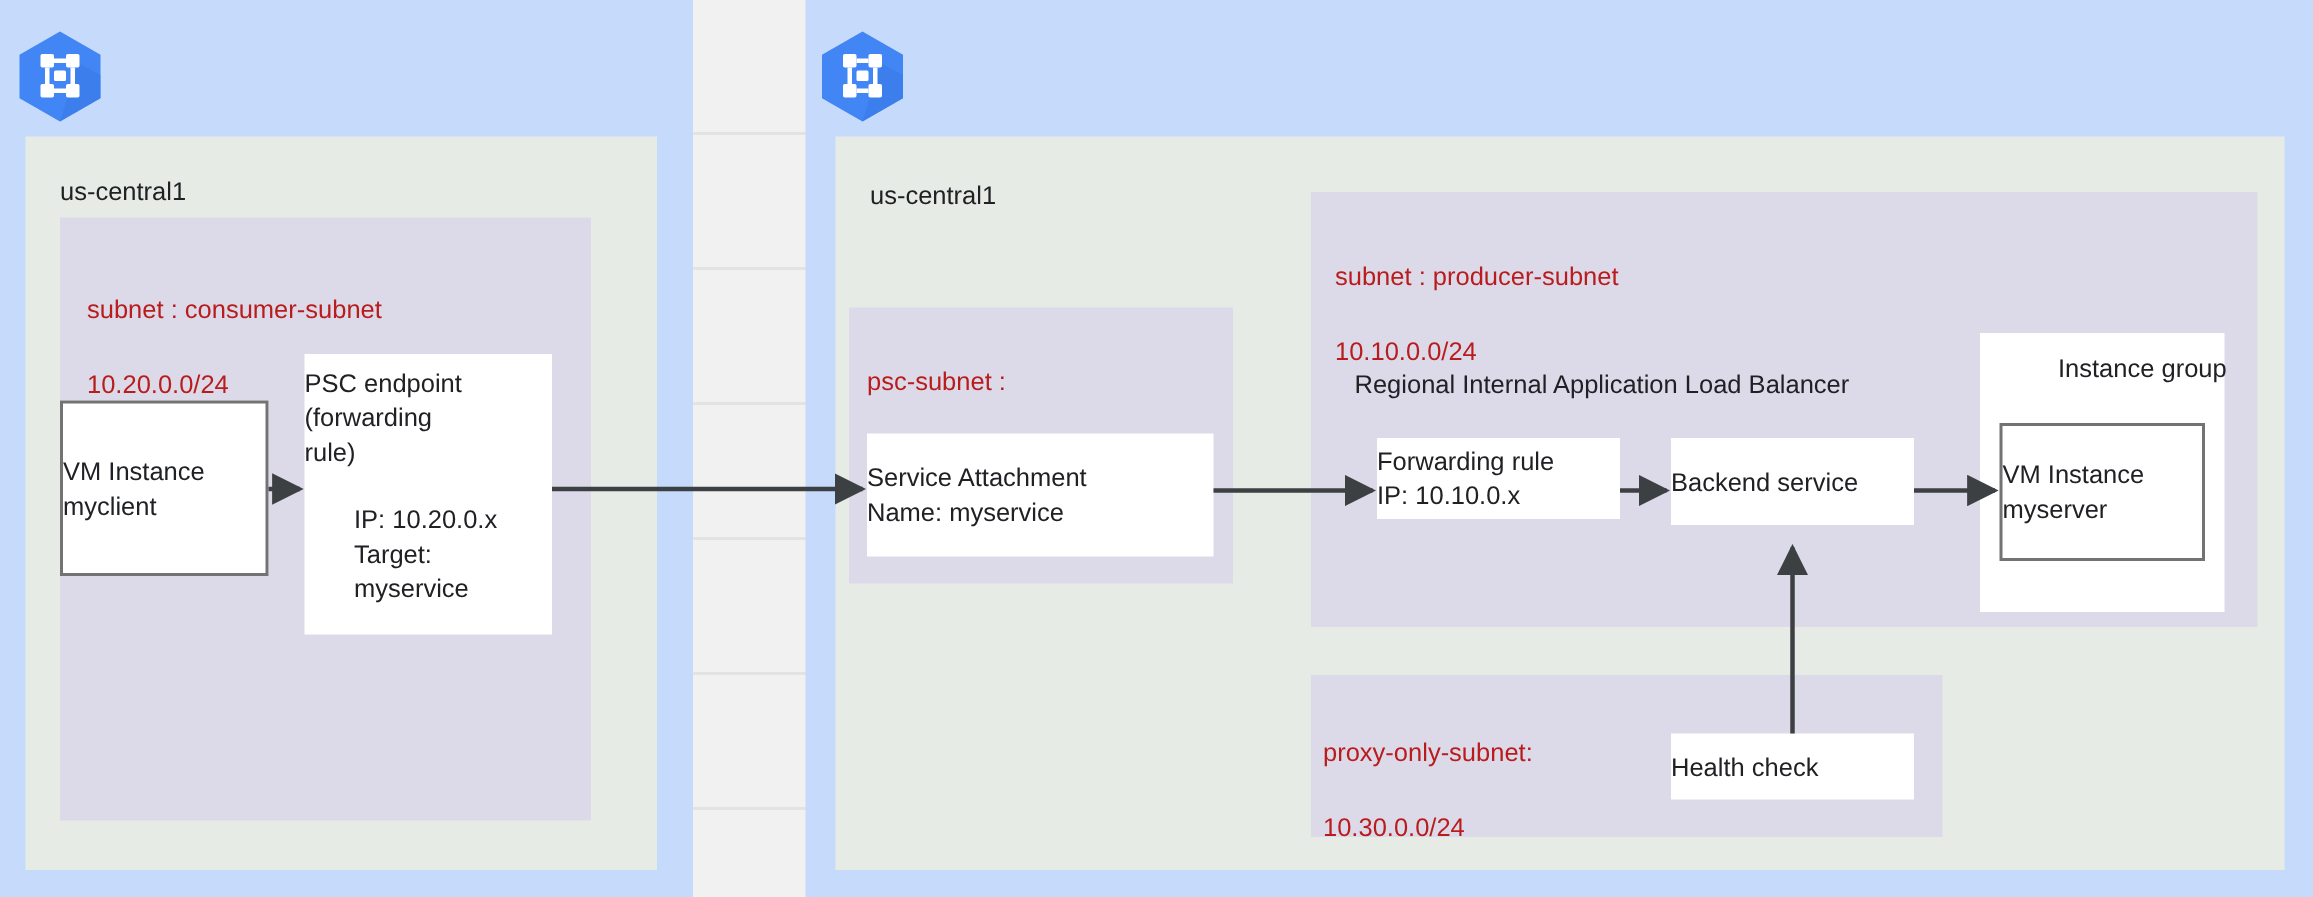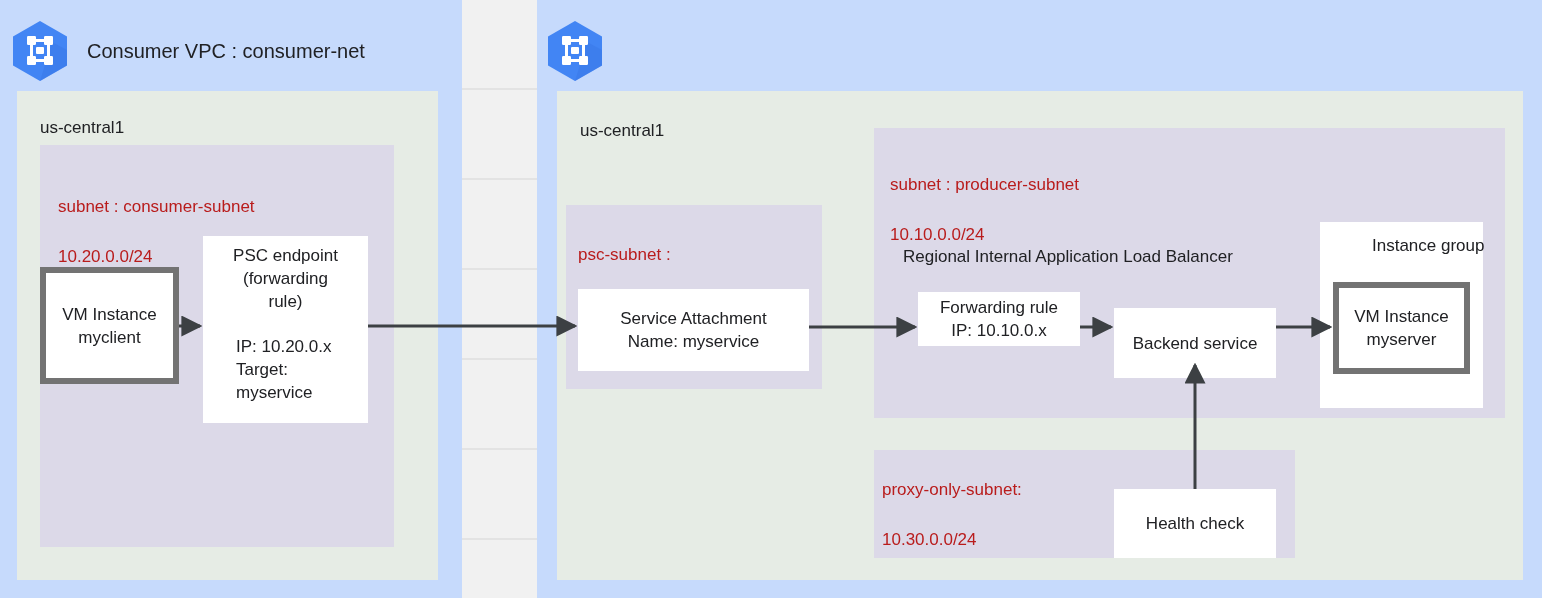--- a/index.html
+++ b/index.html
@@ -44,25 +44,25 @@
     position:absolute;background:#dcd9e8;
   }
   .subnet-label{
     position:absolute;font-size:17px;color:#b91c1c;line-height:25px;white-space:pre-line;
   }
   .lb-label{
     position:absolute;font-size:17px;color:#202124;white-space:nowrap;
   }
   .wbox{
     position:absolute;background:#ffffff;
-    display:flex;flex-direction:column;align-items:center;justify-content:center;
+    display:flex;flex-direction:column;align-items:flex-start;justify-content:center;
     font-size:17px;line-height:23px;color:#202124;text-align:center;
     box-sizing:border-box;
   }
-  .wbox.bordered{border:6px solid #737373;}
+  .wbox.bordered{border:2px solid #737373;}
   .wbox .left{align-self:flex-start;text-align:left;padding-left:33px;}
   .igroup{
     position:absolute;background:#ffffff;
   }
   .igroup-title{
     position:absolute;font-size:17px;color:#202124;white-space:nowrap;margin-left:40px;
   }
   svg.arrows{
     position:absolute;left:0;top:0;width:1542px;height:598px;
     pointer-events:none;overflow:visible;
@@ -90,21 +90,20 @@
         <rect x="15" y="36" width="9" height="9" rx="1.2"></rect>
         <rect x="32" y="36" width="9" height="9" rx="1.2"></rect>
         <rect x="24" y="19" width="8" height="3"></rect>
         <rect x="24" y="39" width="8" height="3"></rect>
         <rect x="18" y="25" width="3" height="11"></rect>
         <rect x="35" y="25" width="3" height="11"></rect>
         <rect x="24" y="27" width="8" height="7" rx="1"></rect>
       </g>
     </svg>
   </span>
-  <span class="vpc-title">Consumer VPC : consumer-net</span>
 </div>
 
 <div class="region-label" style="left:40px;top:118px;">us-central1</div>
 
 <div class="subnet-label" style="left:58px;top:169px;">
   <span>subnet : consumer-subnet</span><br>
   <span>10.20.0.0/24</span>
 </div>
 
 <div class="wbox bordered" style="left:40px;top:267px;width:139px;height:117px;">
@@ -168,37 +167,37 @@
   <span>10.10.0.0/24</span>
 </div>
 
 <div class="lb-label" style="left:903px;top:247px;">Regional Internal Application Load Balancer</div>
 
 <div class="wbox" style="left:918px;top:292px;width:162px;height:54px;">
   <span>Forwarding rule</span>
   <span>IP: 10.10.0.x</span>
 </div>
 
-<div class="wbox" style="left:1114px;top:308px;width:162px;height:70px;">
+<div class="wbox" style="left:1114px;top:292px;width:162px;height:58px;">
   <span>Backend service</span>
 </div>
 
 <div class="igroup" style="left:1320px;top:222px;width:163px;height:186px;"></div>
 <div class="igroup-title" style="left:1332px;top:236px;">Instance group</div>
 <div class="wbox bordered" style="left:1333px;top:282px;width:137px;height:92px;">
   <span>VM Instance</span>
   <span>myserver</span>
 </div>
 
-<div class="subnet-label" style="left:882px;top:452px;">
+<div class="subnet-label" style="left:882px;top:464px;">
   <span>proxy-only-subnet:</span><br>
   <span>10.30.0.0/24</span>
 </div>
 
-<div class="wbox" style="left:1114px;top:489px;width:162px;height:69px;">
+<div class="wbox" style="left:1114px;top:489px;width:162px;height:44px;">
   <span>Health check</span>
 </div>
 
 <svg class="arrows" aria-hidden="true">
   <defs>
     <marker id="ah" markerWidth="7" markerHeight="7" refX="6.2" refY="3.5" orient="auto" markerUnits="strokeWidth">
       <path d="M0,0 L7,3.5 L0,7 z" fill="#3c4043"></path>
     </marker>
   </defs>
   <g stroke="#3c4043" stroke-width="3" fill="none" marker-end="url(#ah)">

